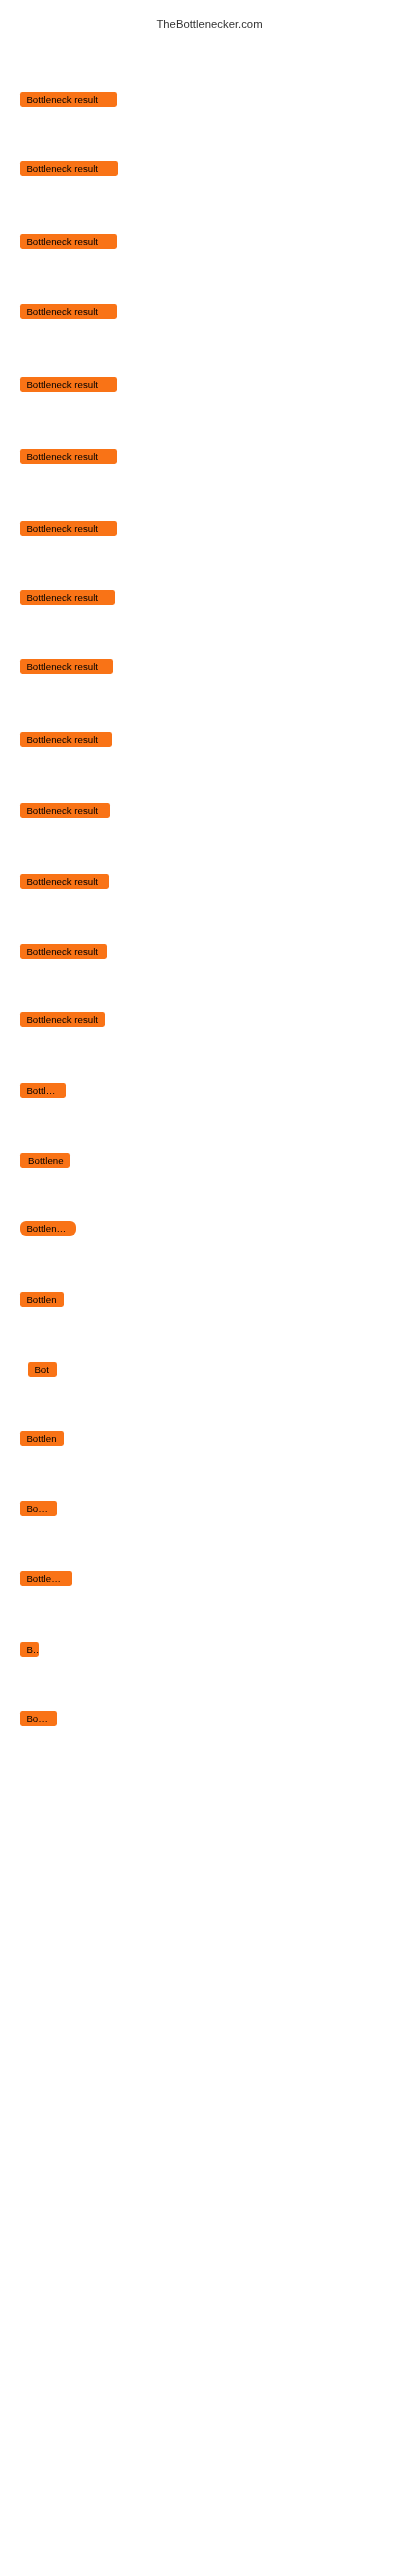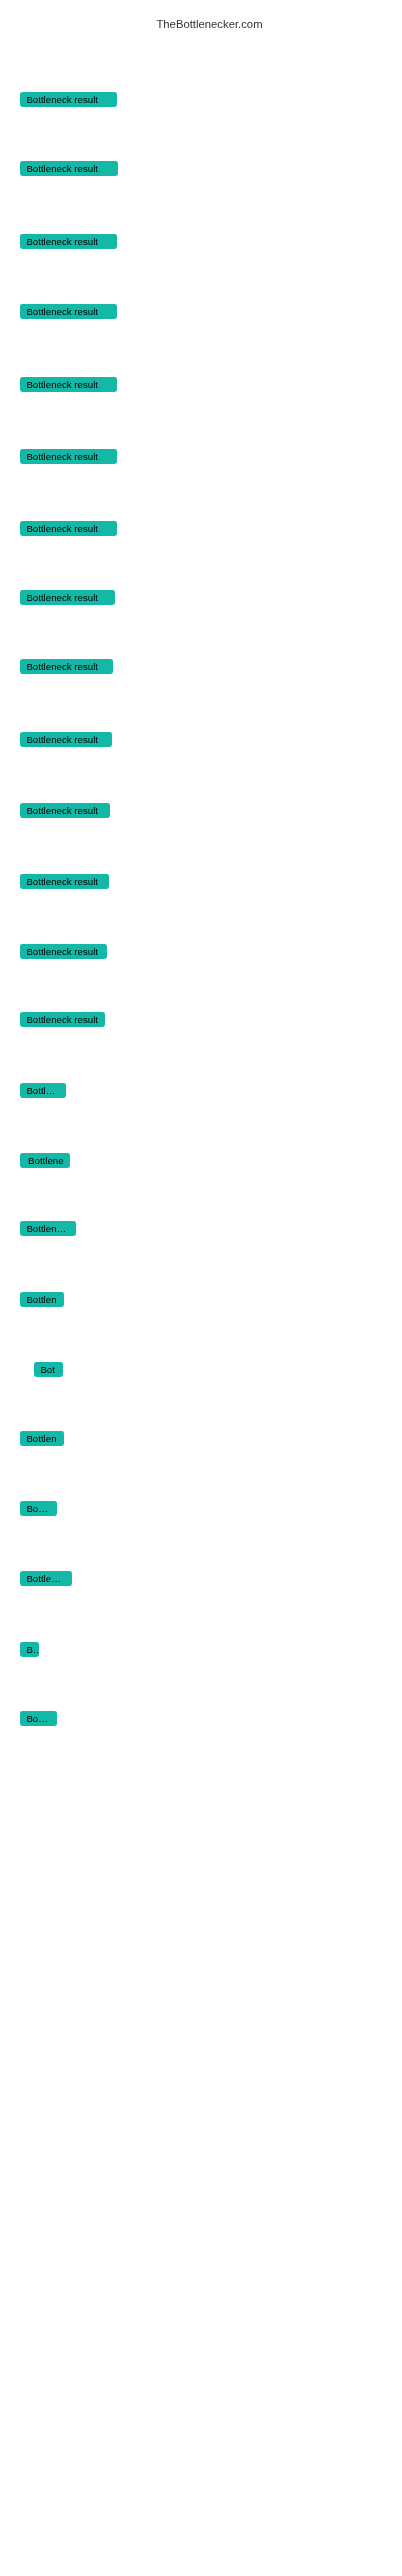--- a/index.html
+++ b/index.html
@@ -15,21 +15,21 @@
       position: relative;
     }
     .site-title {
       text-align: center;
       font-size: 11.3px;
       color: #333;
       padding: 6.4px 0 3.2px 0;
     }
     .bottleneck-badge {
       display: inline-block;
-      background-color: #14b8a6;
+      background-color: #f97316;
       color: #000;
       font-size: 9.7px;
       padding: 2.4px 6.4px;
       border-radius: 2.4px;
       white-space: nowrap;
       overflow: hidden;
       text-overflow: ellipsis;
     }
     .badge-row {
       position: absolute;
@@ -51,22 +51,22 @@
     <div class="badge-row" style="top: 475px; left: 0px;"><span class="bottleneck-badge" style="max-width: 97px; width: 97px;">Bottleneck result</span></div>
     <div class="badge-row" style="top: 544px; left: 0px;"><span class="bottleneck-badge" style="max-width: 95px; width: 95px;">Bottleneck result</span></div>
     <div class="badge-row" style="top: 613px; left: 0px;"><span class="bottleneck-badge" style="max-width: 93px; width: 93px;">Bottleneck result</span></div>
     <div class="badge-row" style="top: 686px; left: 0px;"><span class="bottleneck-badge" style="max-width: 92px; width: 92px;">Bottleneck result</span></div>
     <div class="badge-row" style="top: 757px; left: 0px;"><span class="bottleneck-badge" style="max-width: 90px; width: 90px;">Bottleneck result</span></div>
     <div class="badge-row" style="top: 828px; left: 0px;"><span class="bottleneck-badge" style="max-width: 89px; width: 89px;">Bottleneck result</span></div>
     <div class="badge-row" style="top: 898px; left: 0px;"><span class="bottleneck-badge" style="max-width: 87px; width: 87px;">Bottleneck result</span></div>
     <div class="badge-row" style="top: 966px; left: 0px;"><span class="bottleneck-badge" style="max-width: 85px; width: 85px;">Bottleneck result</span></div>
     <div class="badge-row" style="top: 1037px; left: 0px;"><span class="bottleneck-badge" style="max-width: 64px; width: 46px;">Bottleneck re</span></div>
     <div class="badge-row" style="top: 1107px; left: 0px; text-align: right;"><span class="bottleneck-badge" style="max-width: 50px; width: 50px;">Bottlene</span></div>
-    <div class="badge-row" style="top: 1175px; left: 0px;"><span class="bottleneck-badge" style="max-width: 56px; width: 56px;">Bottleneck r</span></div>
+    <div class="badge-row" style="top: 1175px; left: 0px;"><span class="bottleneck-badge" style="max-width: 56px; width: 56px; border-radius: 6px;">Bottleneck r</span></div>
     <div class="badge-row" style="top: 1246px; left: 0px;"><span class="bottleneck-badge" style="max-width: 44px; width: 44px;">Bottlen</span></div>
-    <div class="badge-row" style="top: 1316px; left: 14px;"><span class="bottleneck-badge" style="max-width: 29px; width: 29px;">Bot</span></div>
+    <div class="badge-row" style="top: 1316px; left: 8px;"><span class="bottleneck-badge" style="max-width: 29px; width: 29px;">Bot</span></div>
     <div class="badge-row" style="top: 1385px; left: 0px;"><span class="bottleneck-badge" style="max-width: 44px; width: 44px;">Bottlen</span></div>
     <div class="badge-row" style="top: 1455px; left: 0px;"><span class="bottleneck-badge" style="max-width: 37px; width: 37px;">Bottle</span></div>
     <div class="badge-row" style="top: 1525px; left: 0px;"><span class="bottleneck-badge" style="max-width: 52px; width: 60px;">Bottlenec</span></div>
     <div class="badge-row" style="top: 1596px; left: 0px;"><span class="bottleneck-badge" style="max-width: 19.3px; width: 19.3px;">Bo</span></div>
     <div class="badge-row" style="top: 1665px; left: 0px;"><span class="bottleneck-badge" style="max-width: 37px; width: 37px;">Bottle</span></div>
   </div>
 
 
 </body></html>

